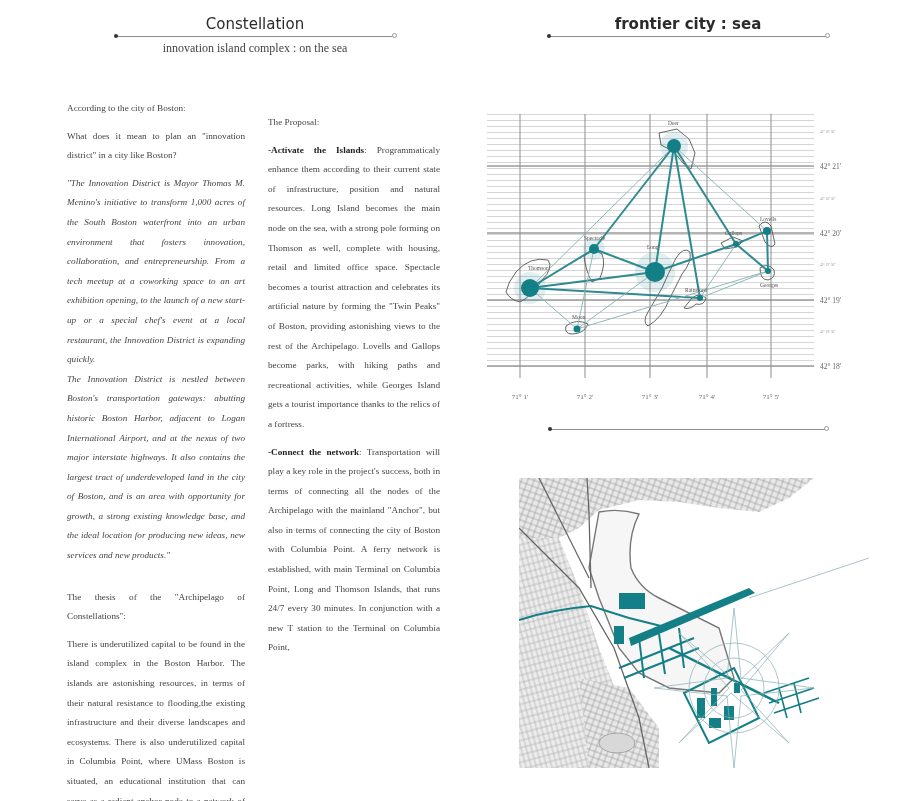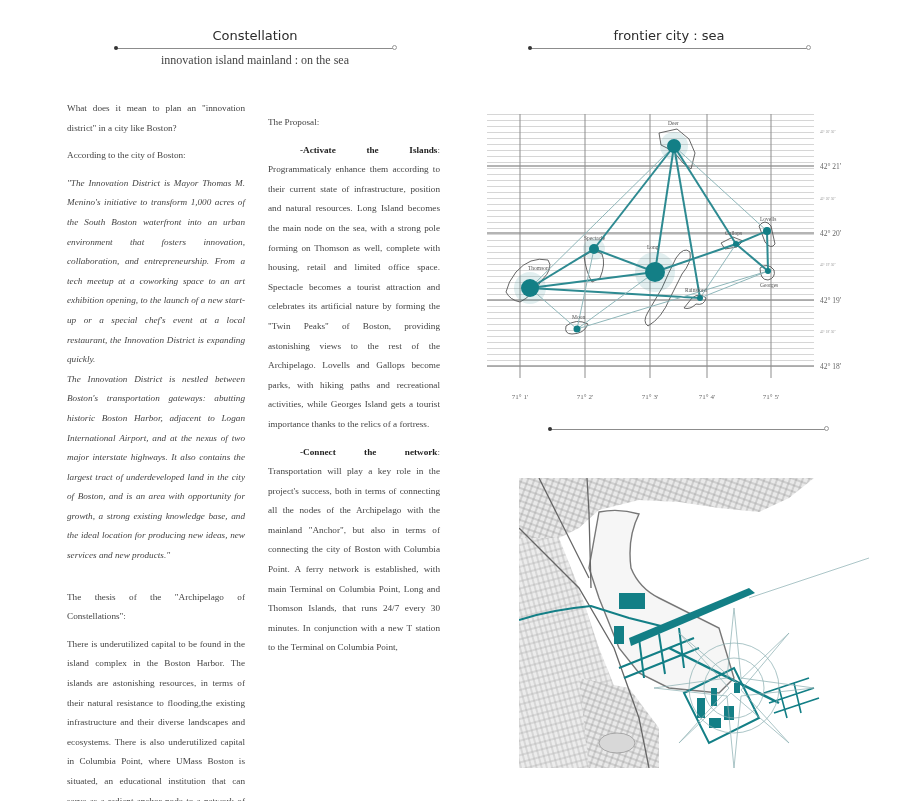--- a/index.html
+++ b/index.html
@@ -1,56 +1,56 @@
 <!DOCTYPE html>
 <html><head>
 <meta charset="utf-8">
 <style>
   html, body { margin:0; padding:0; background:#ffffff; }
   body { width:915px; height:801px; position:relative; overflow:hidden; color:#3a3a3a; }
   .sec-head { position:absolute; text-align:center; }
-  .sec-title { font-family:"DejaVu Sans", sans-serif; font-size:13px; color:#2b2b2b; line-height:18px;margin-top:12px; }
+  .sec-title { font-family:"DejaVu Sans", sans-serif; font-size:15px; color:#2b2b2b; line-height:18px; }
   .sec-rule { position:relative; height:1px; background:#8c8c8c; margin:3px 0 4px 0; }
   .sec-rule .dot-l { position:absolute; left:-2px; top:-2px; width:4px; height:4px; border-radius:50%; background:#333; }
   .sec-rule .dot-r { position:absolute; right:-3px; top:-3px; width:5px; height:5px; border-radius:50%; border:1px solid #999; background:#fff; box-sizing:border-box; }
   .sec-sub { font-family:"Liberation Serif", serif; font-size:12px; color:#444; line-height:14px; }
 
   .col { position:absolute; font-family:"Liberation Serif", serif; font-size:9.2px; line-height:19.6px; color:#444; text-align:justify; }
   .col p { margin:0 0 8px 0; }
   .col .it { font-style:italic; }
-  .col b { color:#222;margin-left:32px; }
+  .col b { color:#222; }
   .col .gap { height:14px; }
 
   .map1 { position:absolute; left:484px; top:108px; width:385px; height:300px; }
   .map2 { position:absolute; left:519px; top:478px; width:376px; height:290px; }
   svg text { font-family:"Liberation Serif", serif; }
 </style>
 </head>
 <body>
 
 <div class="sec-head" style="left:116px; top:15px; width:278px;">
   <div class="sec-title">Constellation</div>
   <div class="sec-rule">
       <span class="dot-l"></span>
       <span class="dot-r"></span>
     </div>
-  <div class="sec-sub">innovation island mainland : on the sea</div>
-</div>
-
-<div class="sec-head" style="left:530px; top:15px; width:278px;">
+  <div class="sec-sub">innovation island complex : on the sea</div>
+</div>
+
+<div class="sec-head" style="left:549px; top:15px; width:278px;font-weight:bold;">
   <div class="sec-title">frontier city : sea</div>
   <div class="sec-rule">
       <span class="dot-l"></span>
       <span class="dot-r"></span>
     </div>
 </div>
 
 <div class="col" style="left:67px; top:99px; width:178px;">
+  <p>According to the city of Boston:</p>
   <p>What does it mean to plan an "innovation district" in a city like Boston?</p>
-  <p>According to the city of Boston:</p>
   <p class="it" style="margin-bottom:0">"The Innovation District is Mayor Thomas M. Menino's initiative to transform 1,000 acres of the South Boston waterfront into an urban environment that fosters innovation, collaboration, and entrepreneurship. From a tech meetup at a coworking space to an art exhibition opening, to the launch of a new start-up or a special chef's event at a local restaurant, the Innovation District is expanding quickly.</p>
   <p class="it">The Innovation District is nestled between Boston's transportation gateways: abutting historic Boston Harbor, adjacent to Logan International Airport, and at the nexus of two major interstate highways. It also contains the largest tract of underdeveloped land in the city of Boston, and is an area with opportunity for growth, a strong existing knowledge base, and the ideal location for producing new ideas, new services and new products."</p>
   <div class="gap"></div>
   <p>The thesis of the "Archipelago of Constellations":</p>
   <p style="margin-bottom:0">There is underutilized capital to be found in the island complex in the Boston Harbor. The islands are astonishing resources, in terms of their natural resistance to flooding,the existing infrastructure and their diverse landscapes and ecosystems. There is also underutilized capital in Columbia Point, where UMass Boston is situated, an educational institution that can serve as a radiant anchor node to a network of uses and programmatic developements. Not to mention the human and financial capital that goes along with major educational and financial institutions.</p>
 
 </div>
 
 <div class="col" style="left:268px; top:99px; width:172px;">
   <div class="gap"></div>

